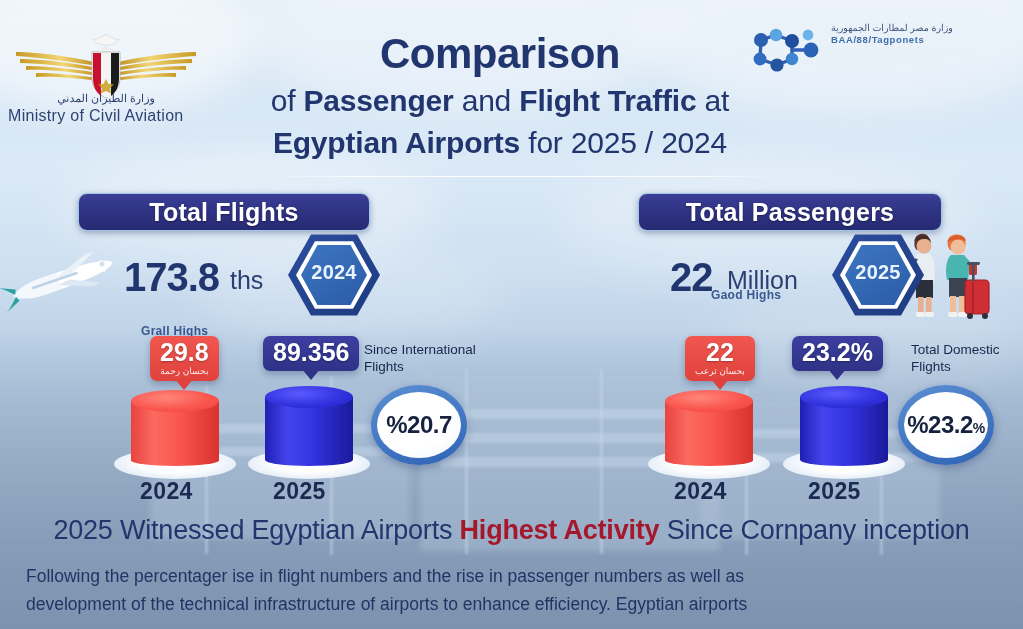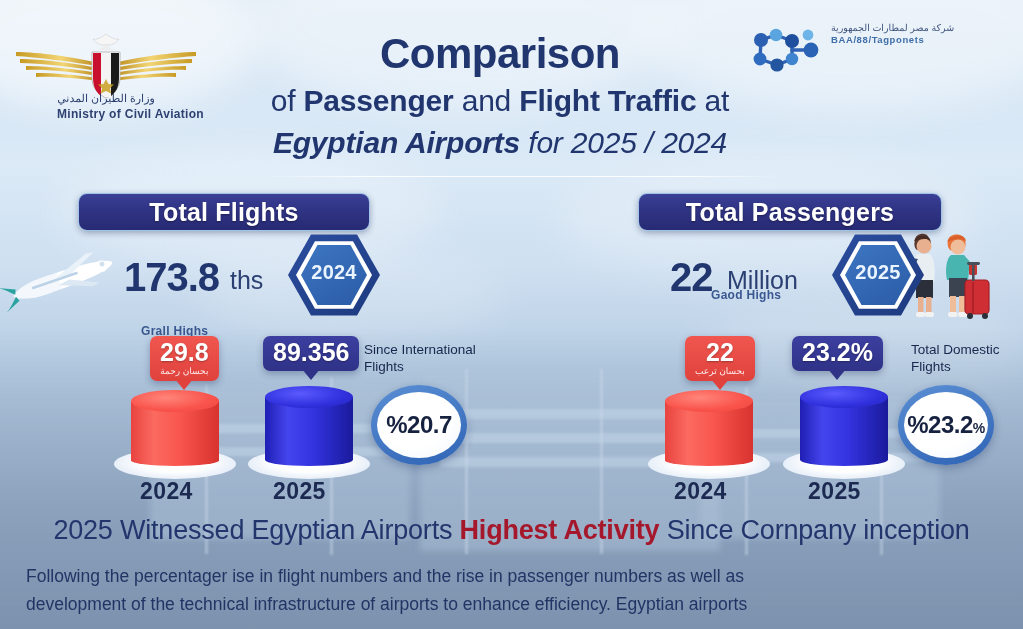--- a/index.html
+++ b/index.html
@@ -28,36 +28,36 @@
   .twin   { position:absolute; background:rgba(205,222,240,0.40); filter:blur(1.6px); }
   .tpole  { position:absolute; width:3px; background:rgba(200,216,234,0.5); filter:blur(1.2px); }
 
   
   #ministry-logo { position:absolute; left:8px; top:18px; width:196px; height:110px; }
   .wing { position:absolute; top:30px; height:34px; width:86px; }
   .wing svg { display:block; }
   .shield-wrap { position:absolute; left:50%; top:14px; transform:translateX(-50%); width:46px; height:68px; }
   .logo-ar { position:absolute; left:0; right:0; top:74px; text-align:center;
              font-size:11px; color:#1b2f63; letter-spacing:.5px; opacity:.92; }
-  .logo-en { position:absolute; left:0; right:0; top:89px; text-align:right;
-             font-size:12px; font-weight:bold; color:#1b2f63; letter-spacing:.3px; opacity:.9; }
+  .logo-en { position:absolute; left:0; right:0; top:89px; text-align:left;
+             font-size:16px; font-weight:normal; color:#1b2f63; letter-spacing:.3px; opacity:.9; }
 
   
   #company-logo { position:absolute; right:22px; top:22px; width:250px; height:62px; }
   #company-logo .mark { position:absolute; left:0; top:4px; width:74px; height:48px; }
   #company-logo .txt { position:absolute; left:80px; top:0; width:172px; }
   .co-ar { font-size:9.5px; color:#1d3566; letter-spacing:.4px; line-height:12px; opacity:.85; }
   .co-en { font-size:11.5px; font-weight:bold; color:#12254f; letter-spacing:.9px; line-height:14px; }
   .co-sub{ font-size:9.5px; font-weight:bold; color:#3f6ea8; letter-spacing:.6px; line-height:12px; }
 
   
   #title-block { position:absolute; left:180px; top:28px; width:640px; text-align:center; }
   #title-block .l1 { font-size:42px; font-weight:bold; color:#21356e; letter-spacing:-.5px; line-height:52px; }
   #title-block .l2 { font-size:30px; color:#21356e; line-height:42px; letter-spacing:-.2px; }
-  #title-block .l3 { font-size:30px; color:#21356e; line-height:42px; letter-spacing:-.2px;font-style:italic; }
+  #title-block .l3 { font-size:30px; color:#21356e; line-height:42px; letter-spacing:-.2px; }
   #title-block .b  { font-weight:bold; }
   #title-rule { position:absolute; left:262px; top:176px; width:520px; height:1px;
                 background:linear-gradient(90deg, rgba(255,255,255,0) 0%, rgba(255,255,255,.85) 18%, rgba(255,255,255,.9) 82%, rgba(255,255,255,0) 100%); }
 
   
   .banner {
     position:absolute; height:38px; border-radius:9px;
     background:linear-gradient(180deg,#3b3f96 0%,#2f3383 48%,#272a73 100%);
     border:1.6px solid #9fc4e8;
     box-shadow:0 2px 6px rgba(20,35,80,.35);
@@ -234,21 +234,21 @@
         <circle cx="25" cy="9" r="6.2" fill="#5aa5e0"></circle>
         <circle cx="41" cy="15" r="7" fill="#1f4e9e"></circle>
         <circle cx="9" cy="33" r="6.4" fill="#2f6cc0"></circle>
         <circle cx="26" cy="39" r="6.6" fill="#24559f"></circle>
         <circle cx="41" cy="33" r="6.2" fill="#3f84cf"></circle>
         <circle cx="60" cy="24" r="7.4" fill="#2a62b5"></circle>
         <circle cx="57" cy="9" r="5.4" fill="#6fb4e8"></circle>
       </svg>
     </div>
     <div class="txt">
-      <div class="co-ar">شركة مصر لمطارات الجمهورية</div>
+      <div class="co-ar">وزارة مصر لمطارات الجمهورية</div>
       <div class="co-sub">BAA/88/Tagponets</div>
     </div>
   </div>
 
   <div id="title-block">
     <div class="l1">Comparison</div>
     <div class="l2">
       <span>of </span><span class="b">Passenger</span><span> and </span><span class="b">Flight Traffic</span><span> at</span>
     </div>
     <div class="l3">

